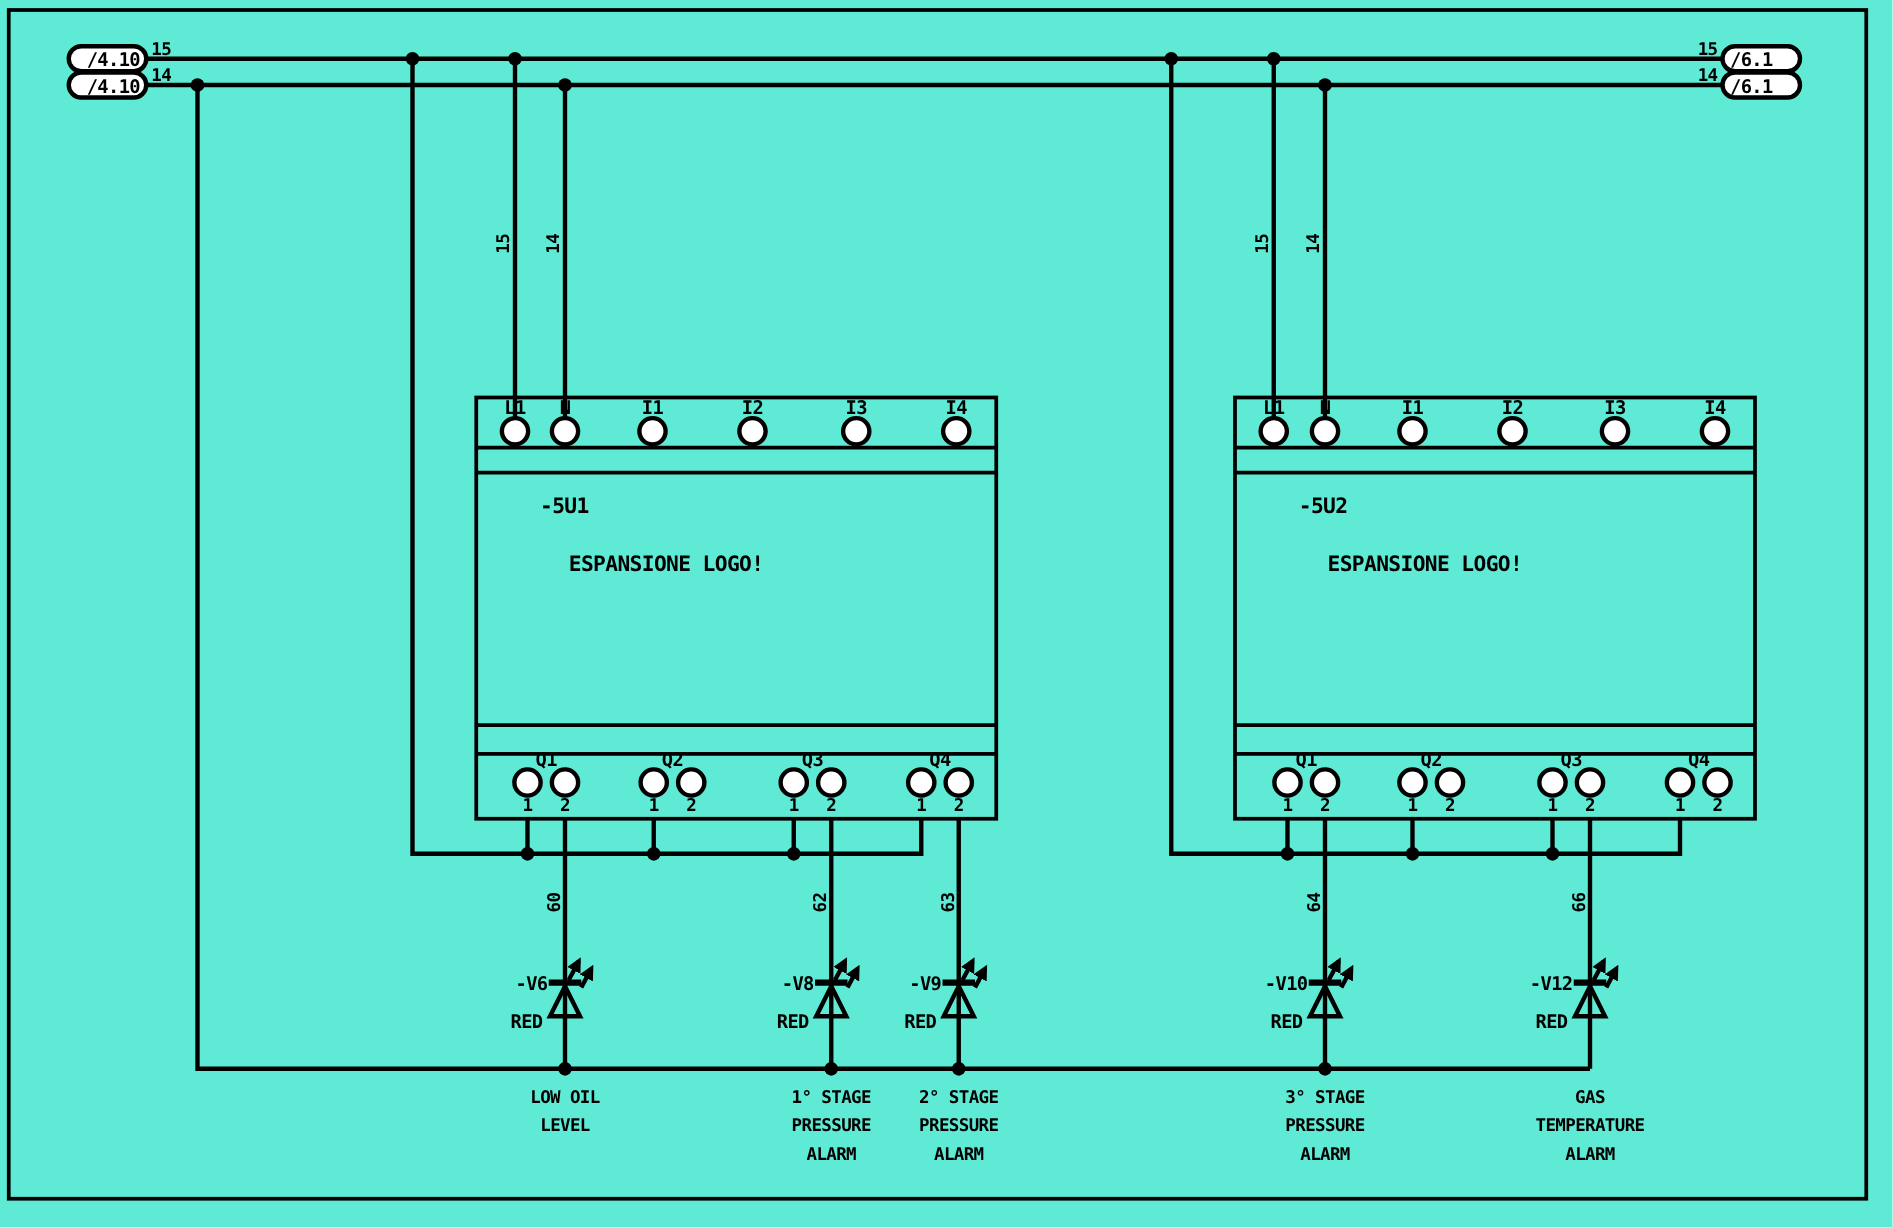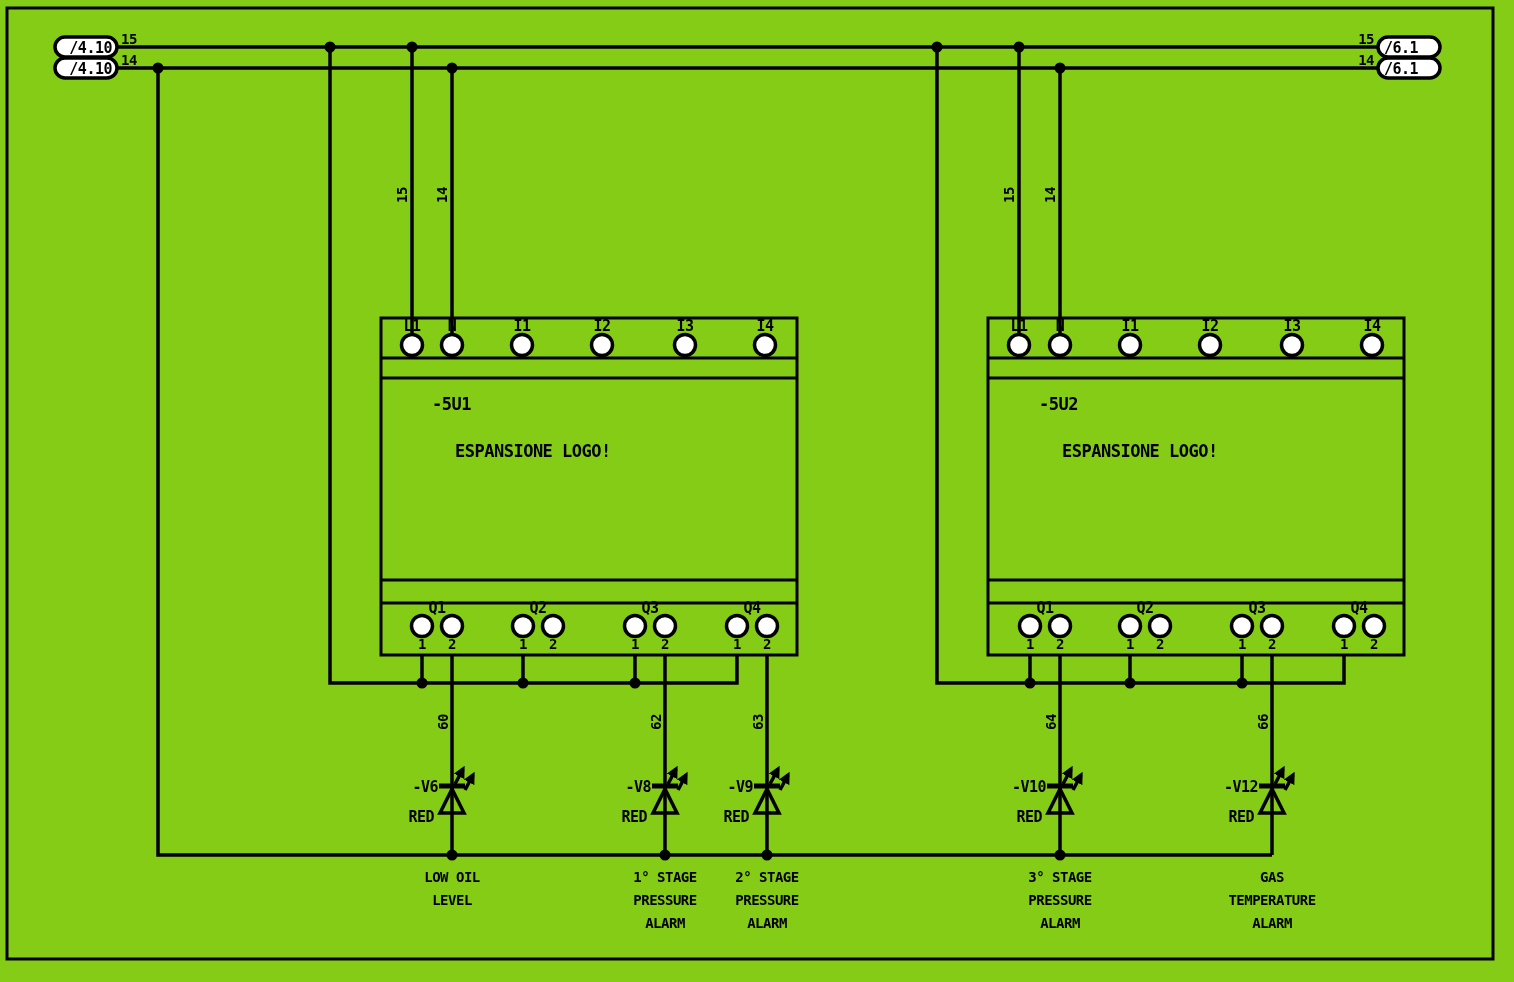--- a/index.html
+++ b/index.html
@@ -1,16 +1,16 @@
 <!DOCTYPE html>
 <html><head>
 <meta charset="utf-8">
 <style>
   html,body{margin:0;padding:0;background:#fff;}
-  #sheet{position:relative;width:1514px;height:982px;background:#84cc16;overflow:hidden;}
+  #sheet{position:relative;width:1514px;height:982px;background:#5eead4;overflow:hidden;}
   svg{display:block;}
   .w{stroke:#000;stroke-width:3.5;fill:none;}
   .bw{stroke:#000;stroke-width:3;fill:none;}
   .cap{stroke:#000;stroke-width:3.5;fill:#fff;}
   .term{stroke:#000;stroke-width:3.5;fill:#fff;}
   .dot{fill:#000;stroke:none;}
   .bar{stroke:#000;stroke-width:5;fill:none;}
   .tri{stroke:#000;stroke-width:3.5;fill:none;}
   .arr{stroke:#000;stroke-width:3.5;fill:none;}
   text{font-family:"DejaVu Sans Mono","Liberation Mono",monospace;font-weight:700;fill:#000;letter-spacing:-0.5px;}

